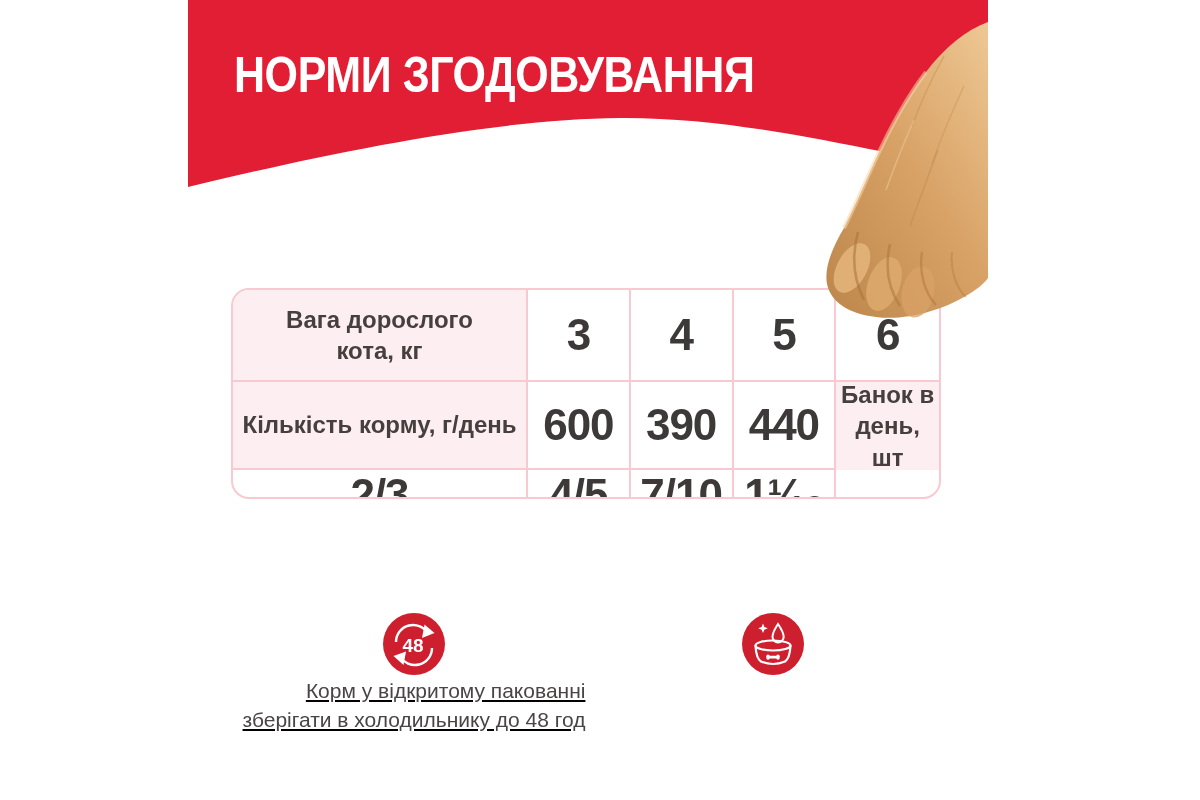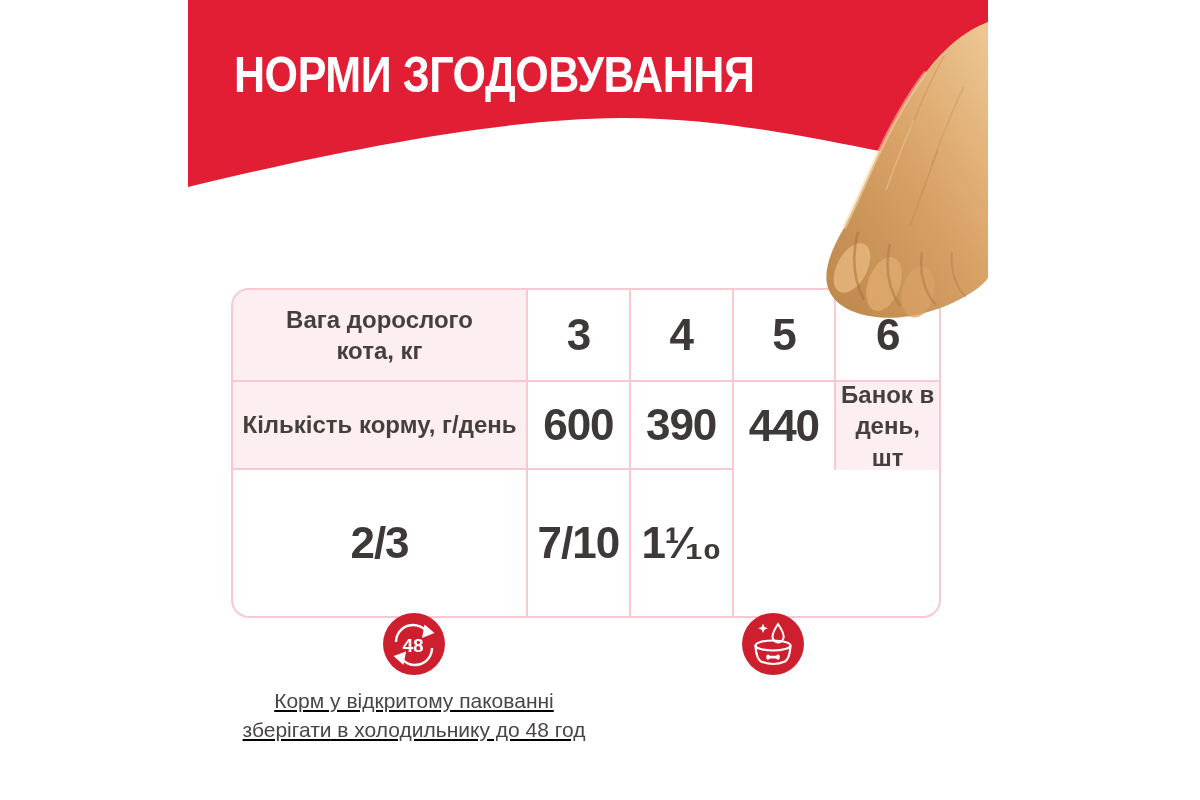--- a/index.html
+++ b/index.html
@@ -8,21 +8,21 @@
   .content{position:absolute;left:188px;top:0;width:800px;height:800px;}
 
   
   .wave{position:absolute;left:0;top:0;width:800px;height:200px;display:block;}
   .wave path{fill:var(--header_red);}
   .title{position:absolute;left:46px;top:50px;margin:0;color:#fff;
          font-size:50px;font-weight:bold;letter-spacing:-0.5px;line-height:1;
          white-space:nowrap;transform:scaleX(0.86);transform-origin:left top;}
 
   
-  .ftable{position:absolute;left:43px;top:288px;width:710px;height:330px;
+  .ftable{position:absolute;left:43px;top:288px;width:710px;height:211px;
           display:grid;grid-template-columns:295px 1fr 1fr 1fr 1fr;
           grid-template-rows:92px 88px 1fr;
           border:2px solid var(--table_border);border-radius:18px;
           overflow:hidden;background:#fff;box-sizing:border-box;}
   .cell{display:flex;align-items:center;justify-content:center;
         border-right:2px solid var(--table_border);
         border-bottom:2px solid var(--table_border);}
   .cell:nth-child(5n){border-right:none;}
   .cell:nth-last-child(-n+5){border-bottom:none;}
   .lbl{background:var(--label_bg);flex-direction:column;
@@ -30,21 +30,21 @@
        line-height:1.3;text-align:center;}
   .num{font-size:44px;font-weight:bold;color:var(--text_dark);letter-spacing:-1px;}
 
   
   .note{position:absolute;top:612px;width:360px;display:flex;
         flex-direction:column;align-items:center;}
   .note-storage{left:46px;text-decoration:underline;}
   .note-water{left:405px;}
   .note svg{display:block;}
   .icon-circle{fill:var(--icon_red);}
-  .note-text{margin-top:10px;text-align:center;font-size:21px;line-height:29px;
+  .note-text{margin-top:0;text-align:right;font-size:21px;line-height:29px;
              color:var(--note_text);}
 
   
   .paw{position:absolute;left:630px;top:0;width:170px;height:340px;display:block;}
 </style>
 </head>
 <body>
 
 <div class="content">
 
@@ -71,20 +71,21 @@
     </div>
     <div class="cell num">600</div>
     <div class="cell num">390</div>
     <div class="cell num">440</div>
 
     <div class="cell lbl">
       <div>Банок в день, шт</div>
       <div></div>
     </div>
     <div class="cell num">2/3</div>
+    <div class="cell num">4/5</div>
     <div class="cell num">7/10</div>
     <div class="cell num">1¹⁄₁₀</div>
   </div>
 
   <div class="note note-storage">
     <svg width="64" height="64" viewBox="0 0 64 64" aria-hidden="true">
       <circle class="icon-circle" cx="32" cy="32" r="31"></circle>
       <path d="M14,30 A17,17 0 0 1 46,22" fill="none" stroke="#fff" stroke-width="2.4"></path>
       <path d="M42.5,12.5 L52.5,21 L40,26 Z" fill="#fff"></path>
       <path d="M50,36 A17,17 0 0 1 18,44" fill="none" stroke="#fff" stroke-width="2.4"></path>

